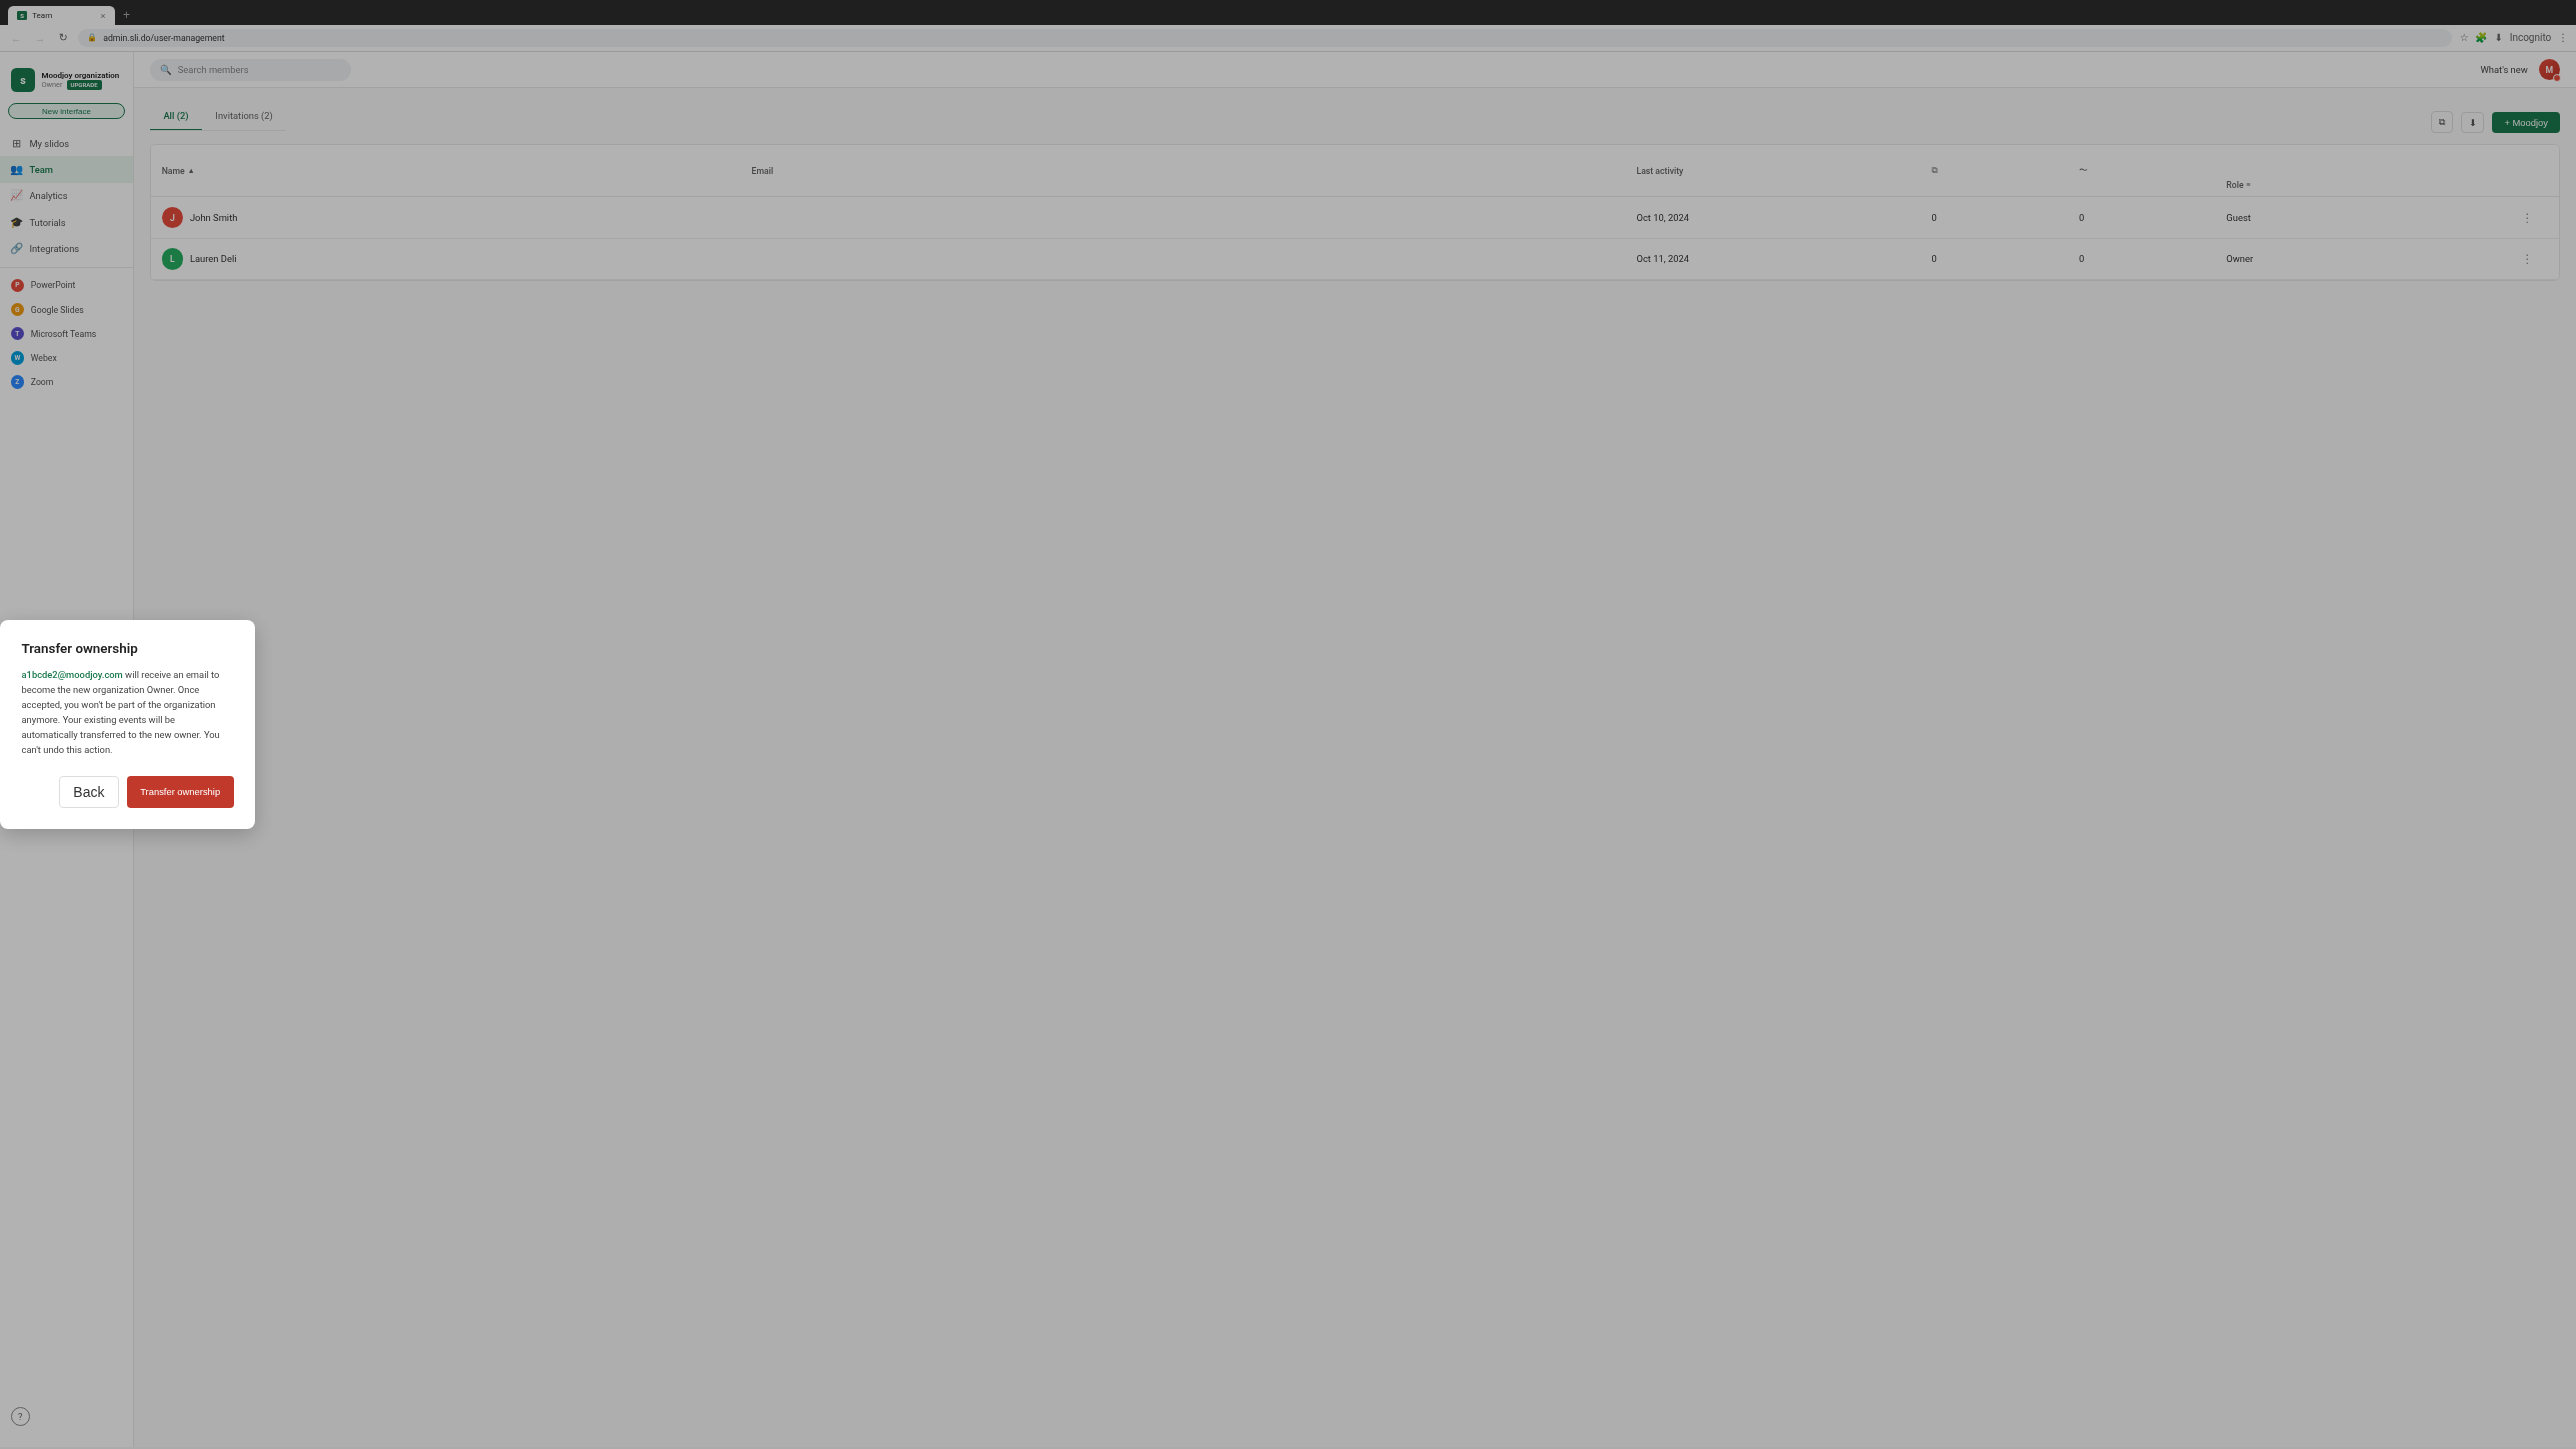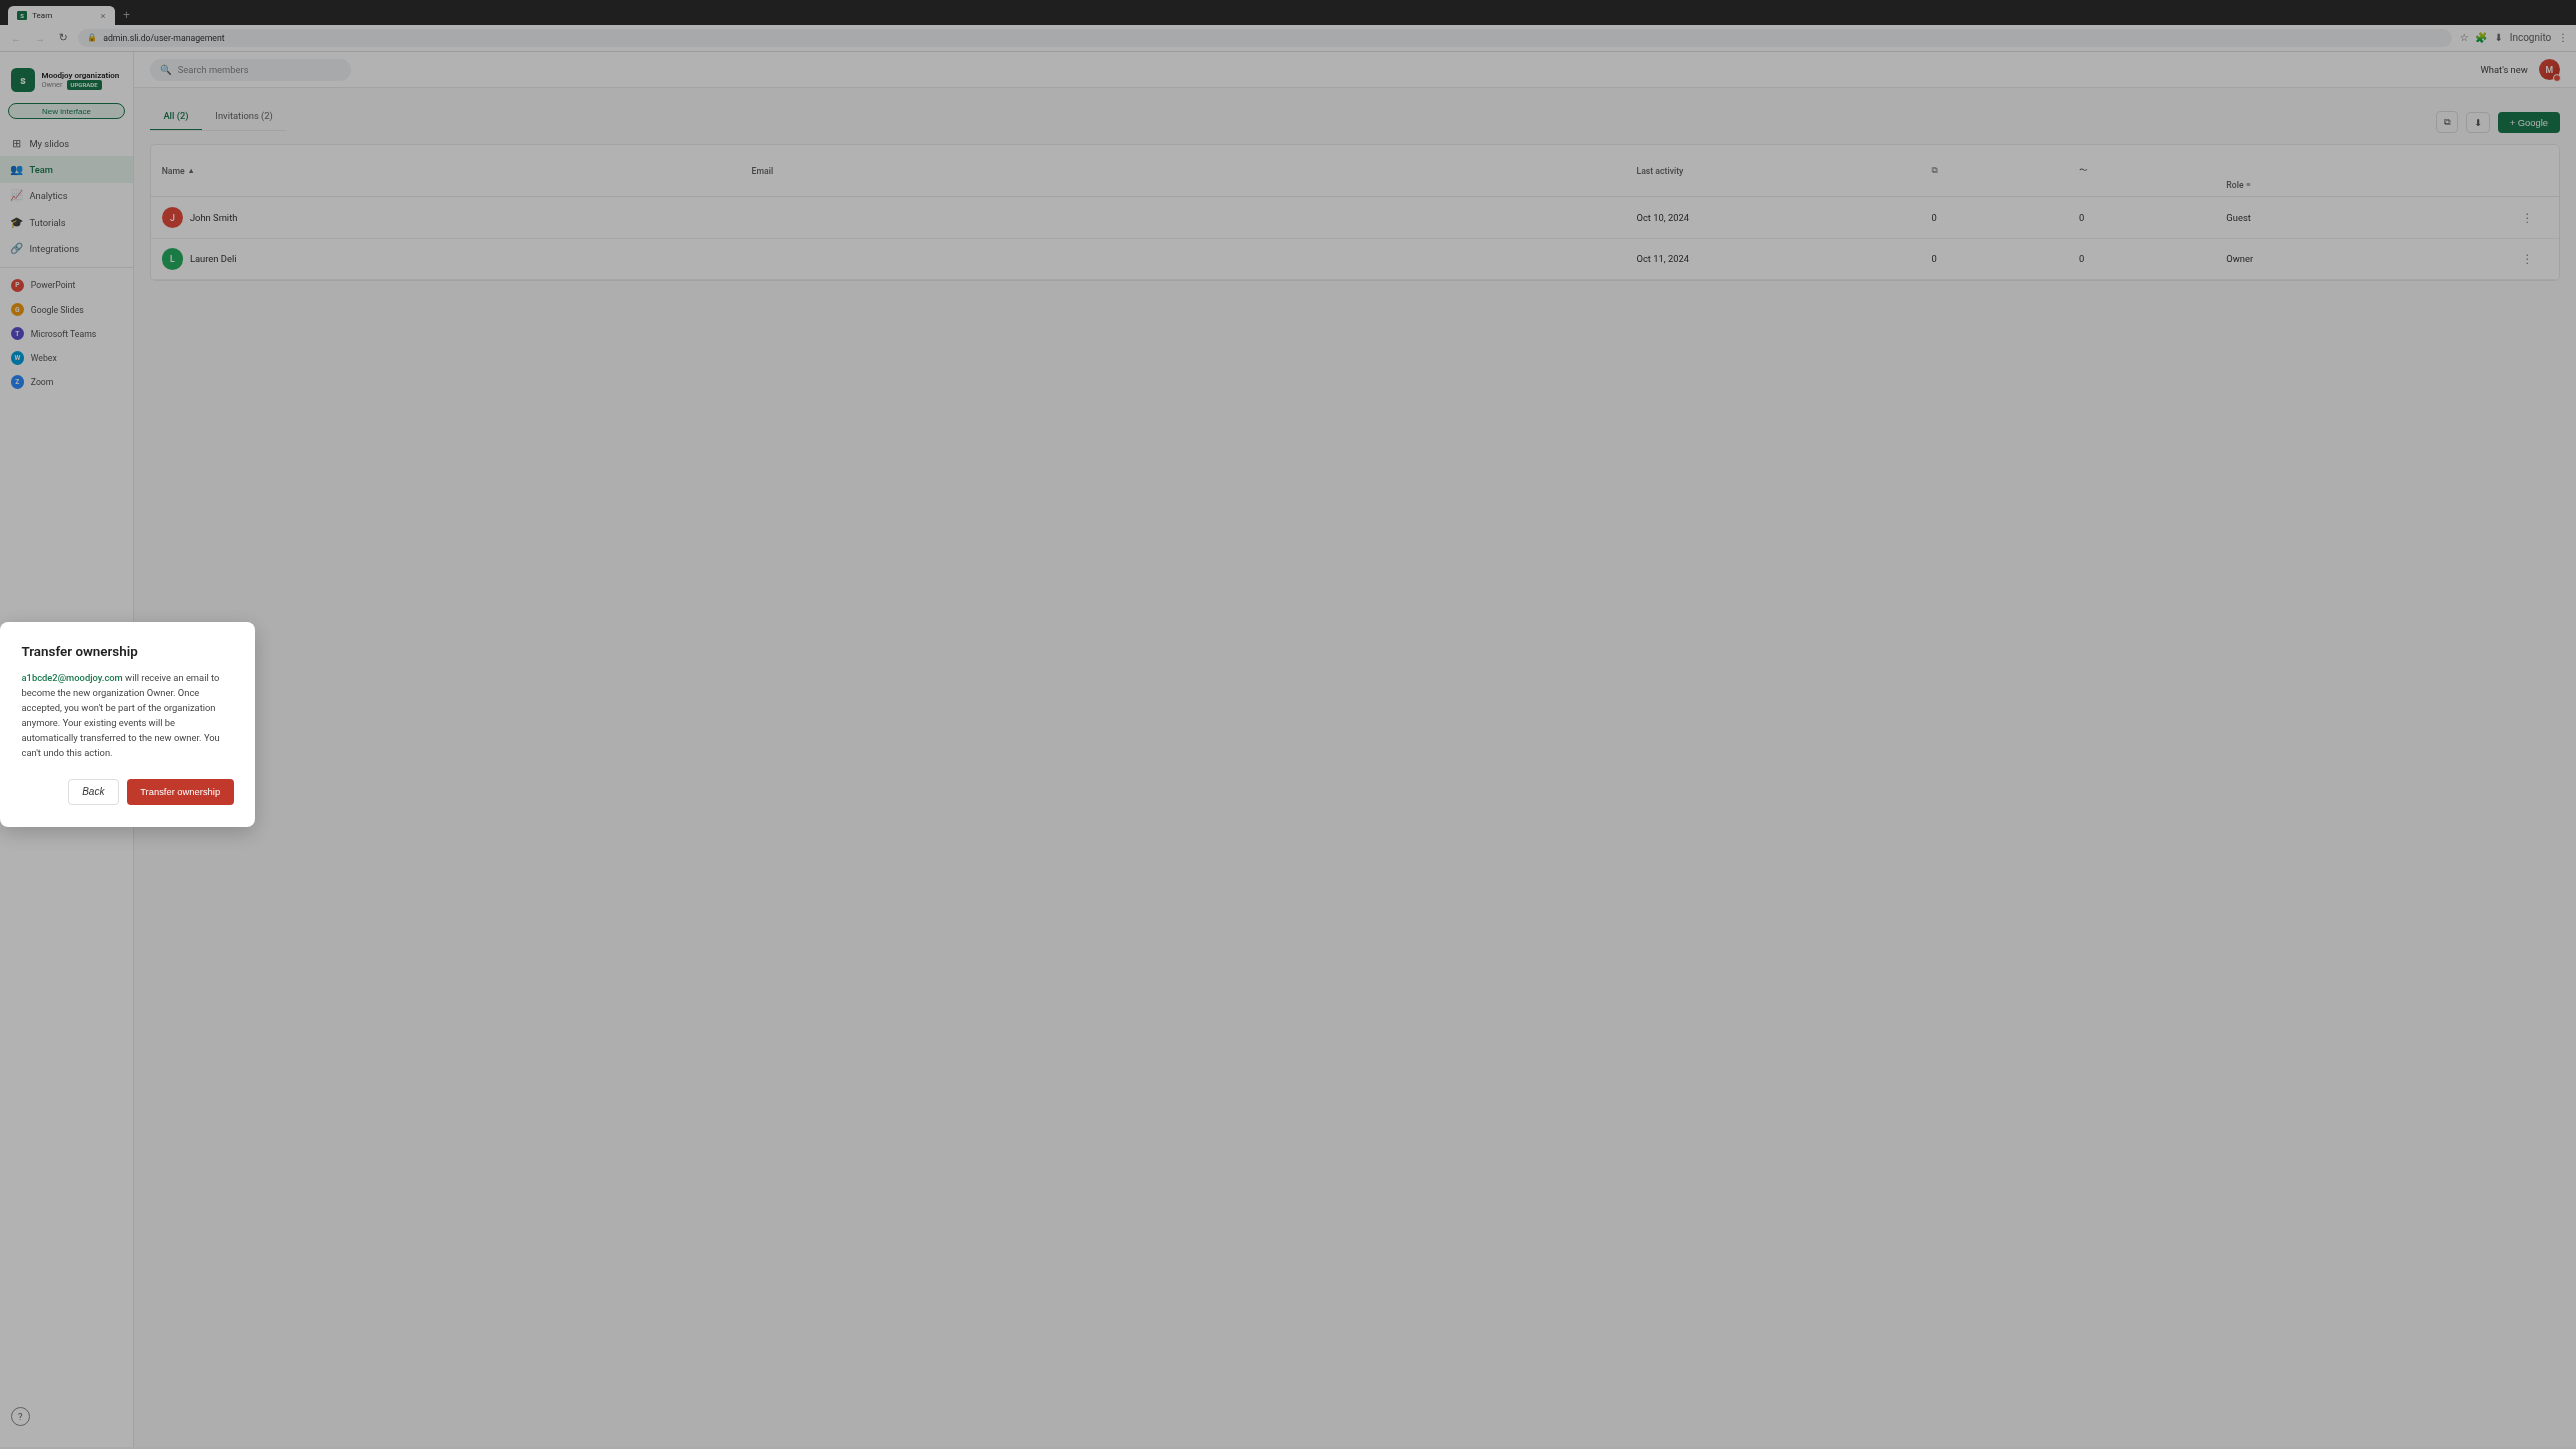--- a/index.html
+++ b/index.html
@@ -82,21 +82,21 @@
     .page-nav { background: none; border: none; cursor: pointer; color: #555; font-size: 10.7px; padding: 2.7px 5.4px; }
     .page-nav:disabled { color: #ccc; }
 
     
     .overlay { position: fixed; top: 0; left: 0; right: 0; bottom: 0; background: rgba(0,0,0,0.3); display: flex; align-items: center; justify-content: flex-start; z-index: 1000; }
     .dialog { background: #fff; border-radius: 8px; padding: 21.5px; width: 255px; box-shadow: 0 5.4px 21.5px rgba(0,0,0,0.2); }
     .dialog-title { font-size: 13.4px; font-weight: 600; color: #222; margin-bottom: 10.7px; }
     .dialog-body { font-size: 9.4px; color: #444; line-height: 1.6; margin-bottom: 19px; }
     .dialog-body .email { color: #1a7a4e; font-weight: 500; }
     .dialog-actions { display: flex; gap: 8px; justify-content: flex-end; }
-    .back-btn { background: none; border: 0.7px solid #ddd; border-radius: 4px; padding: 6.7px 13.4px; font-size: 10px; cursor: pointer; color: #333; font-style: italic; }
+    .back-btn { background: none; border: 0.7px solid #ddd; border-radius: 4px; padding: 6.7px 13.4px; font-size: 14px; cursor: pointer; color: #333; }
     .transfer-btn { background: #c0392b; color: white; border: none; border-radius: 4px; padding: 6.7px 13.4px; font-size: 9.4px; cursor: pointer; font-weight: 500; }
   </style>
 </head>
 <body>
 
 <div>
   <div class="browser-chrome">
     <div class="browser-tabs">
       <div class="tab active">
         <div class="tab-favicon">S</div>
@@ -210,21 +210,21 @@
     <div class="page-content">
 
       <div style="display:flex; align-items:flex-end; justify-content:space-between;">
         <div class="page-tabs">
           <div class="page-tab active">All (2)</div>
           <div class="page-tab">Invitations (2)</div>
         </div>
         <div class="table-actions">
           <button class="icon-btn">⧉</button>
           <button class="icon-btn">⬇</button>
-          <button class="invite-btn">+ Google</button>
+          <button class="invite-btn">+ Moodjoy</button>
         </div>
       </div>
 
       <div style="background:#fff; border-radius:5.4px; border:0.7px solid #e8e8e8; overflow:hidden;">
         <div class="table-header">
           <div style="display:flex;align-items:center;cursor:pointer;">
             <span>Name</span>
             <span class="sort-icon">▲</span>
           </div>
           <div>Email</div>

